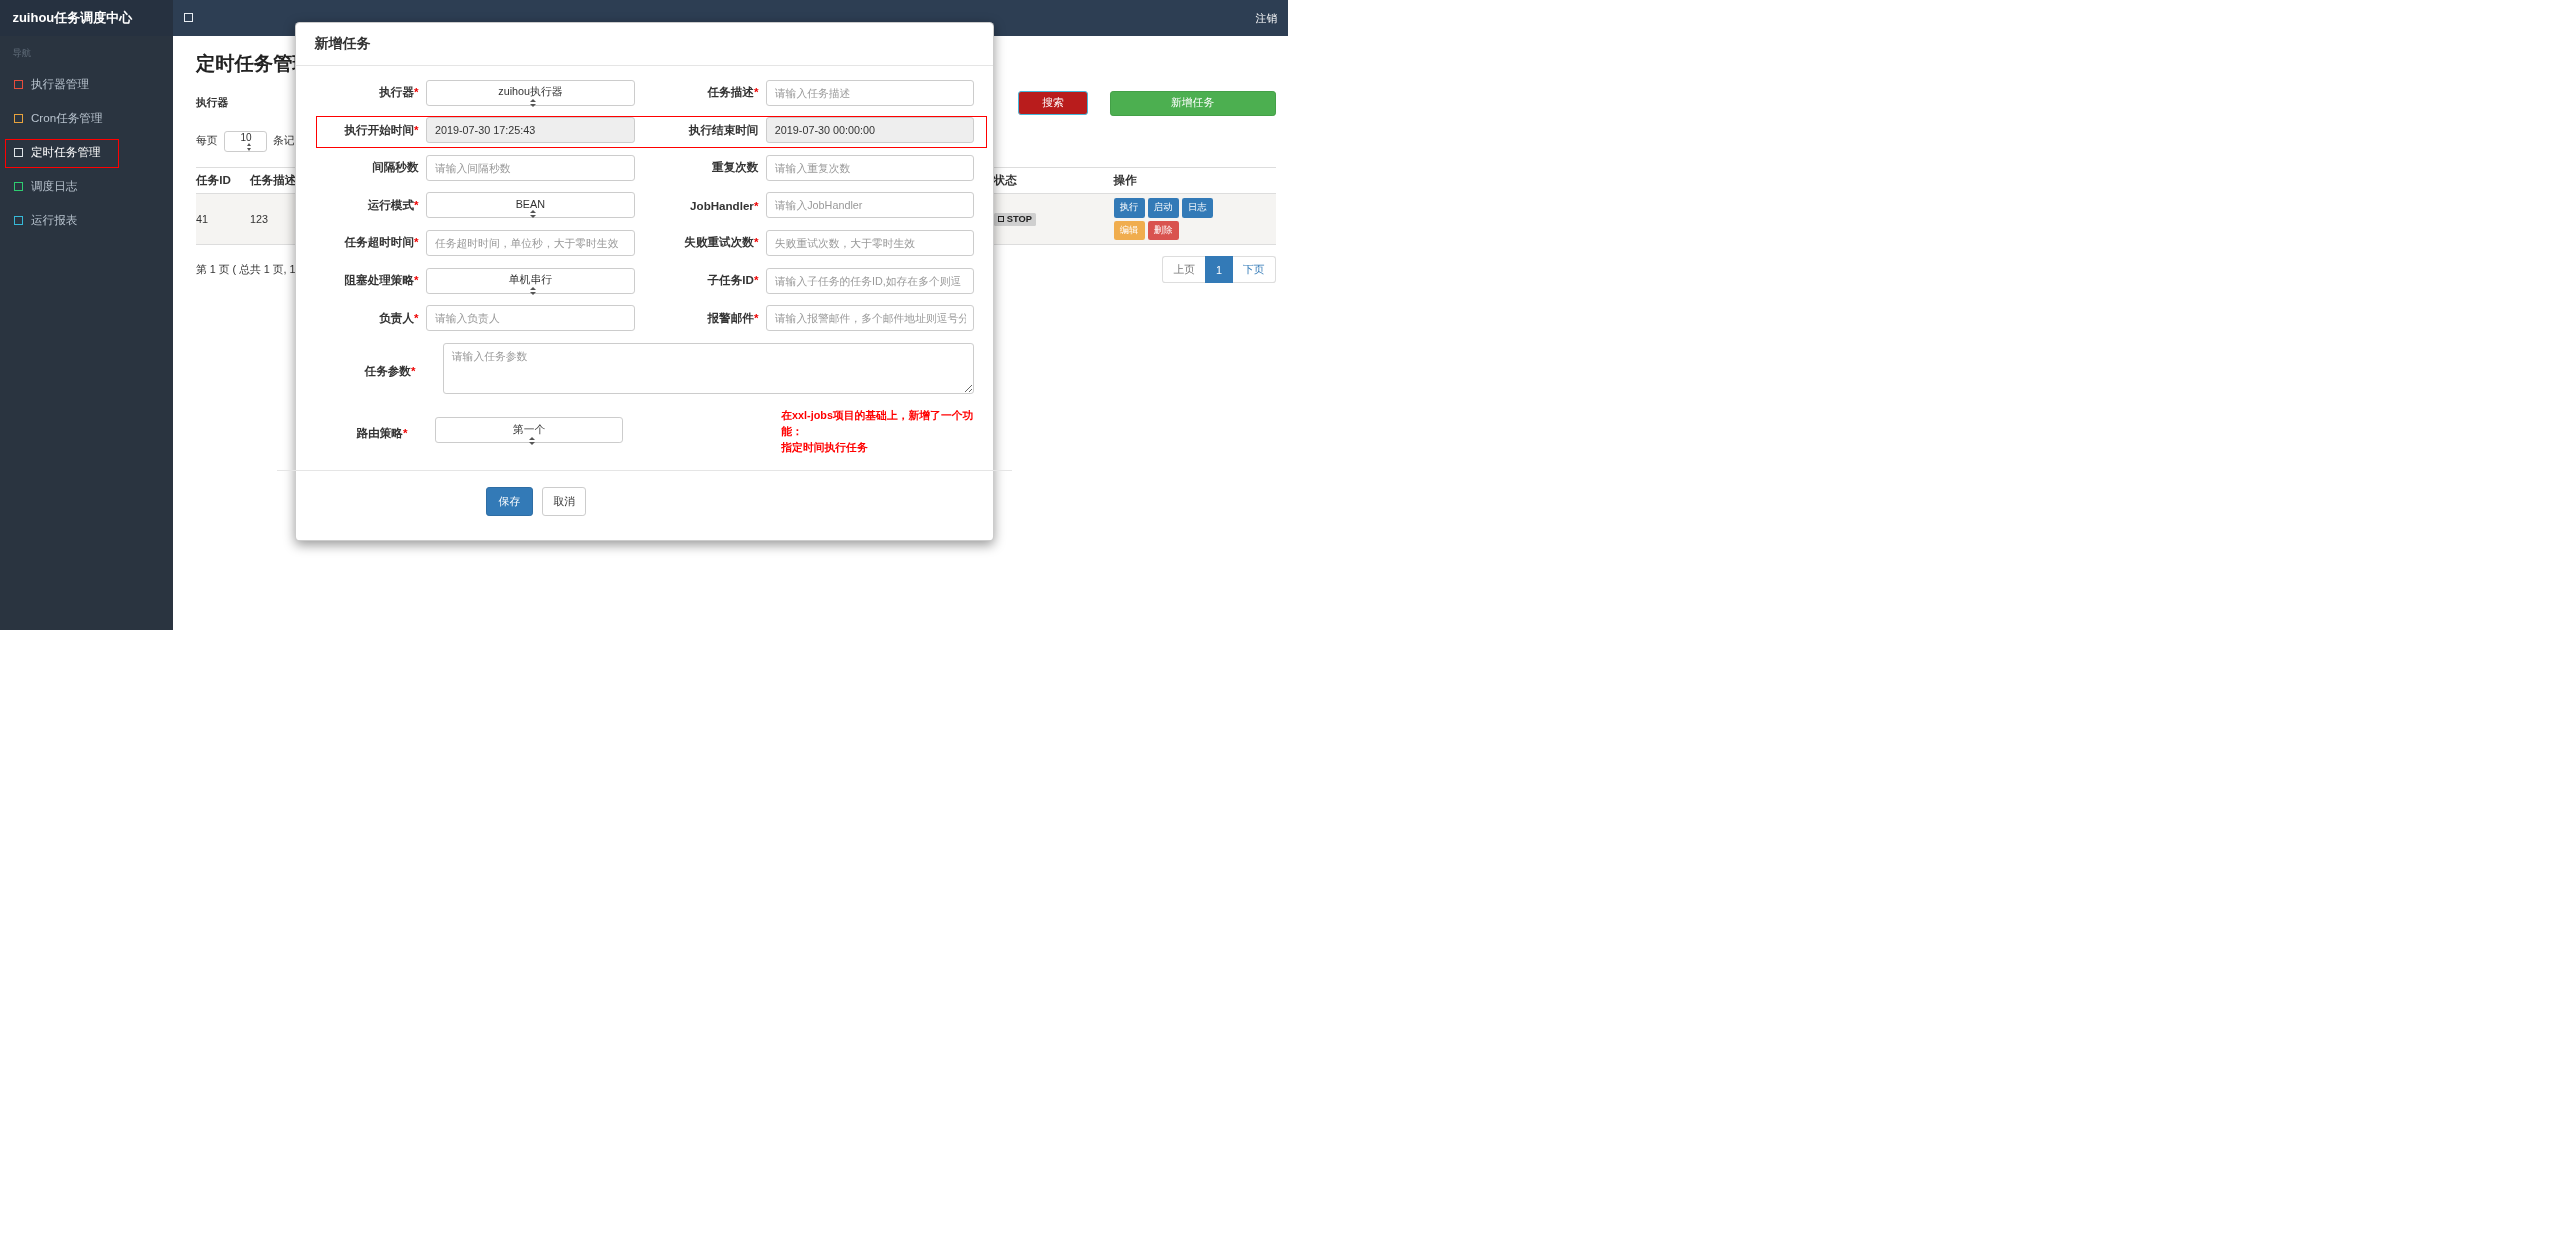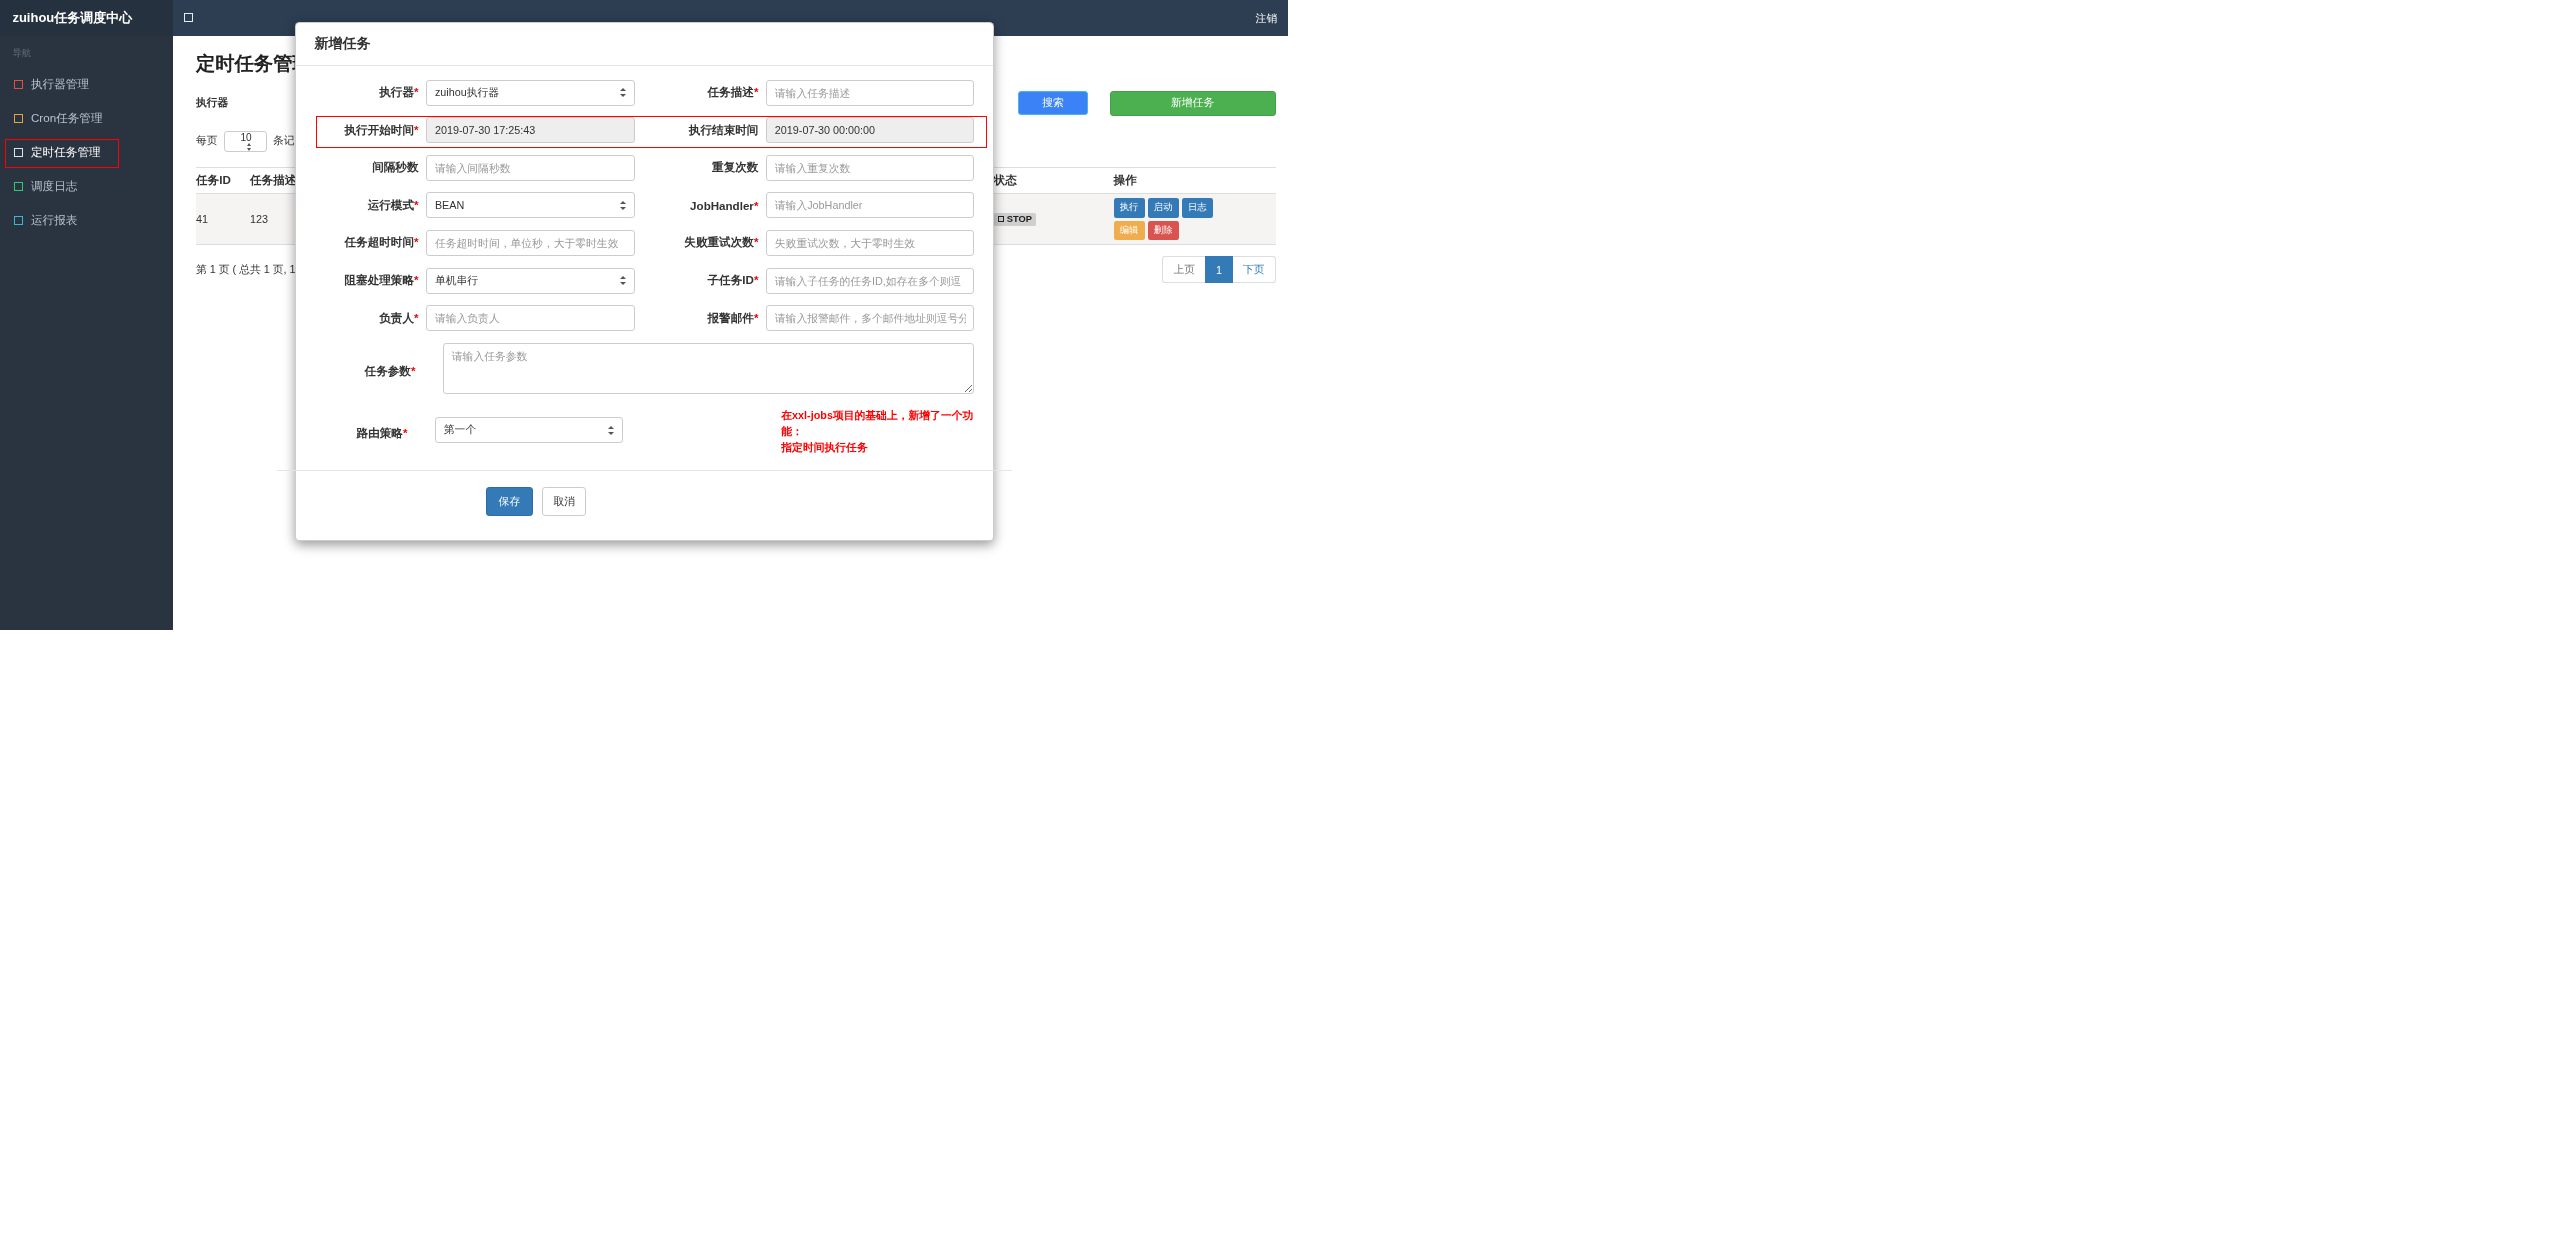--- a/index.html
+++ b/index.html
@@ -31,21 +31,21 @@
 
   
   .content { position:absolute; left:173px; top:36px; right:0; bottom:0; background:#fff;
              padding:14px 12.4px 0 23px; }
   .page-title { font-size:19.3px; font-weight:bold; color:#222; margin:0 0 12.4px 0; }
   .toolbar { display:flex; align-items:center; height:28px; margin-bottom:12.4px; }
   .tlabel { font-size:10.8px; color:#333; font-weight:bold; }
   .spacer { flex:1; }
   .btn { border:0.8px solid transparent; border-radius:3.1px; color:#fff; font-size:10.8px; cursor:pointer;
          font-family:inherit; }
-  .btn-search { background:#3b82f6; border-color:#46b8da; width:70px; height:24px; margin-right:21.7px; }
+  .btn-search { background:#b91c1c; border-color:#46b8da; width:70px; height:24px; margin-right:21.7px; }
   .btn-add { background:#4caf50; border-color:#43a047; width:166px; height:25.5px; }
 
   .perpage { display:flex; align-items:center; height:23px; margin-bottom:14px; font-size:10.8px; gap:6.2px; }
   .mini-select { display:inline-flex; align-items:center; justify-content:space-between;
                  width:43px; height:21px; border:0.8px solid #ccc; border-radius:3.1px; background:#fff;
                  padding:0 4.6px 0 6.2px; font-size:10px; cursor:pointer;flex-direction:column; }
 
   .dtable { border-top:0.8px solid #ddd; }
   .trow { display:flex; align-items:center; }
   .thead { height:26px; font-weight:bold; font-size:11.6px; border-bottom:0.8px solid #ddd; }
@@ -80,21 +80,21 @@
   .frow { display:flex; align-items:center; margin-bottom:11.6px; }
   .frow.top { align-items:center;gap:20px; }
   .lab { width:112px; text-align:right; padding-right:7.7px; font-size:11.6px; font-weight:bold; color:#333; }
   .lab2 { width:132px; text-align:right; padding-right:7.7px; font-size:11.6px; font-weight:bold; color:#333; }
   .frow.top .lab { padding-top:6.2px; }
   .star { color:#e00; }
   .ctl { width:209px; height:26px; border:0.8px solid #ccc; border-radius:3.1px; background:#fff;
          padding:4.6px 7.7px; font-size:10.8px; color:#555; font-family:inherit; }
   .ctl::placeholder { color:#999; opacity:1; }
   .ctl[readonly] { background:#eee; color:#333; }
-  .sel { display:flex; align-items:center; justify-content:space-between; color:#333; cursor:pointer; }
+  .sel { display:flex; align-items:center; justify-content:space-between; color:#333; cursor:pointer;flex-direction:column; }
   .sel-arrows { display:inline-flex; flex-direction:column; gap:2.3px; margin-left:6.2px; }
   .sel-arrows i { width:0; height:0; border-left:3.1px solid transparent; border-right:3.1px solid transparent; }
   .sel-arrows .up { border-bottom:3.9px solid #555; }
   .sel-arrows .down { border-top:3.9px solid #555; }
   .mini-select .sel-arrows i { border-left-width:2.3px; border-right-width:2.3px; }
   .mini-select .sel-arrows .up { border-bottom-width:3.1px; }
   .mini-select .sel-arrows .down { border-top-width:3.1px; }
   .txtarea { width:549px; height:51px; border:0.8px solid #ccc; border-radius:3.1px; padding:6.2px 7.7px;
              font-size:10.8px; color:#555; font-family:inherit; resize:vertical; }
   .txtarea::placeholder { color:#999; opacity:1; }

